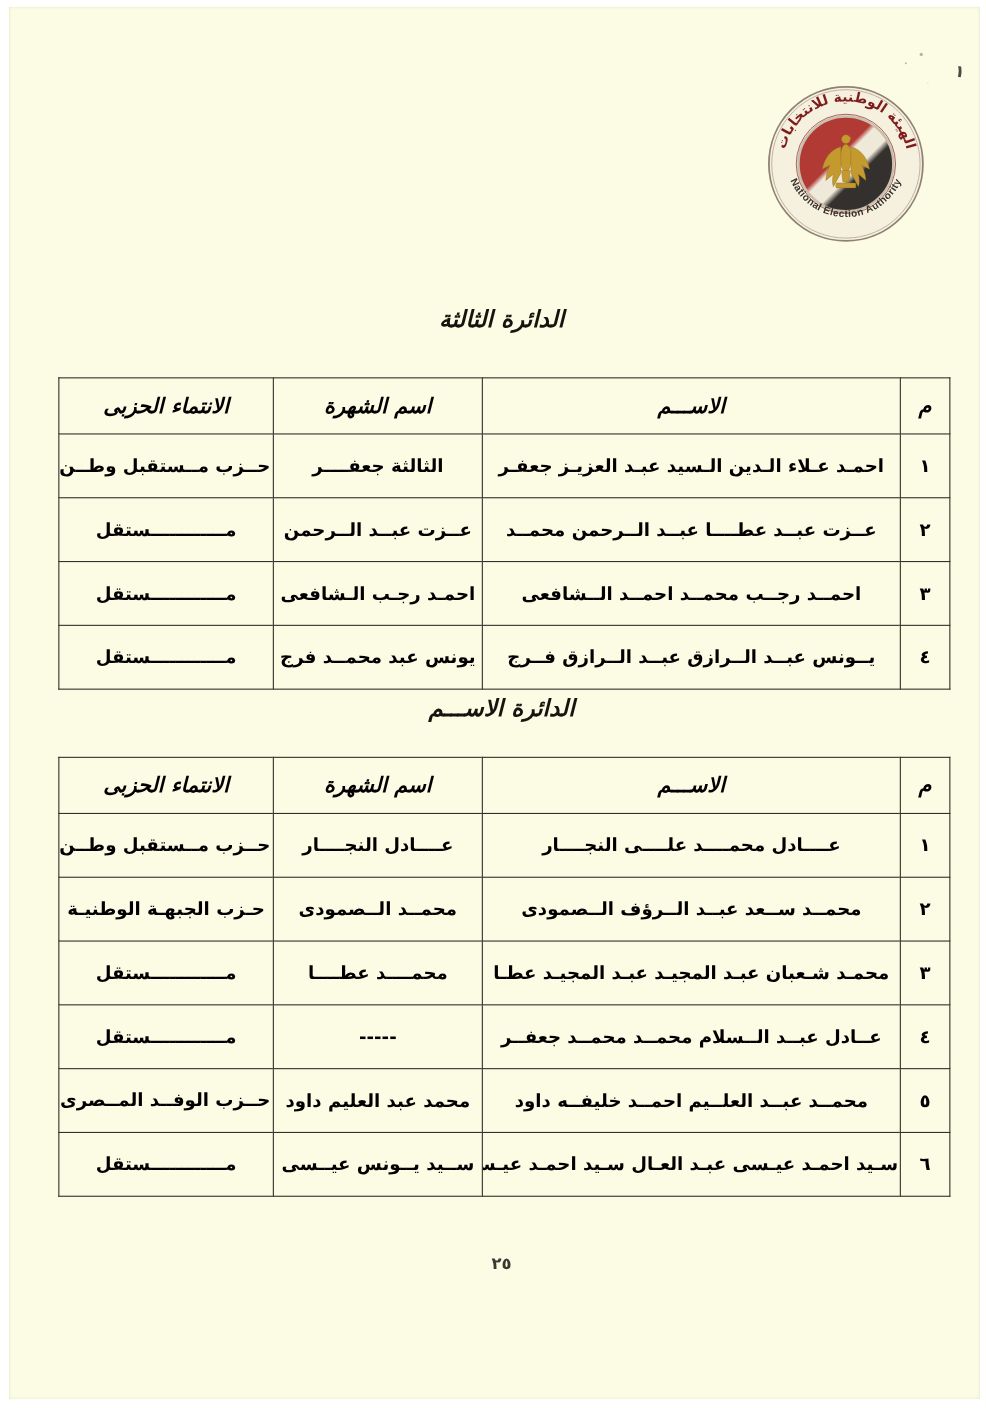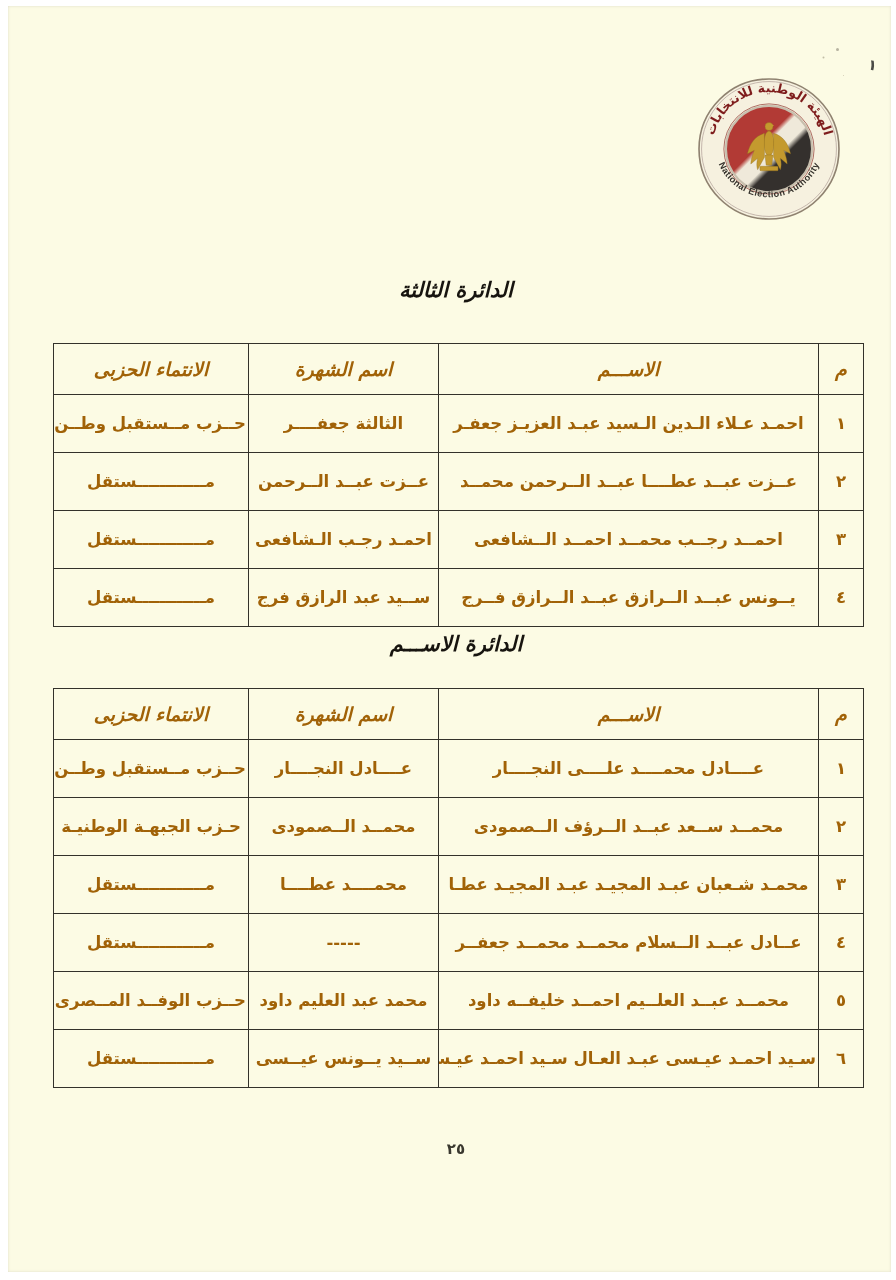--- a/index.html
+++ b/index.html
@@ -55,21 +55,21 @@
     table-layout:fixed;
     width:810px;
     direction:rtl;
   }
   th, td {
     border:1.7px solid #33312a;
     overflow:hidden;
     white-space:nowrap;
     text-align:center;
     vertical-align:middle;
-    color:#a16207;
+    color:#000000;
     font-weight:bold;
     padding:0 2px;
   }
   th {
     height:50px;
     font-size:19px;
     font-style:italic;
   }
   td { height:57px; font-size:16.5px;margin-left:16px; }
   
@@ -158,21 +158,21 @@
       </tr>
       <tr>
         <td>٣</td>
         <td>احمــد رجــب محمــد احمــد الــشافعى</td>
         <td>احمـد رجـب الـشافعى</td>
         <td>مــــــــــــستقل</td>
       </tr>
       <tr>
         <td>٤</td>
         <td>يــونس عبــد الــرازق عبــد الــرازق فــرج</td>
-        <td>ســيد عبد الرازق فرج</td>
+        <td>يونس عبد محمــد فرج</td>
         <td>مــــــــــــستقل</td>
       </tr>
     </tbody>
       </table>
   </div>
 
   <div class="section-title title-2">
     <span>الدائرة الاســـم</span>
   </div>
 

